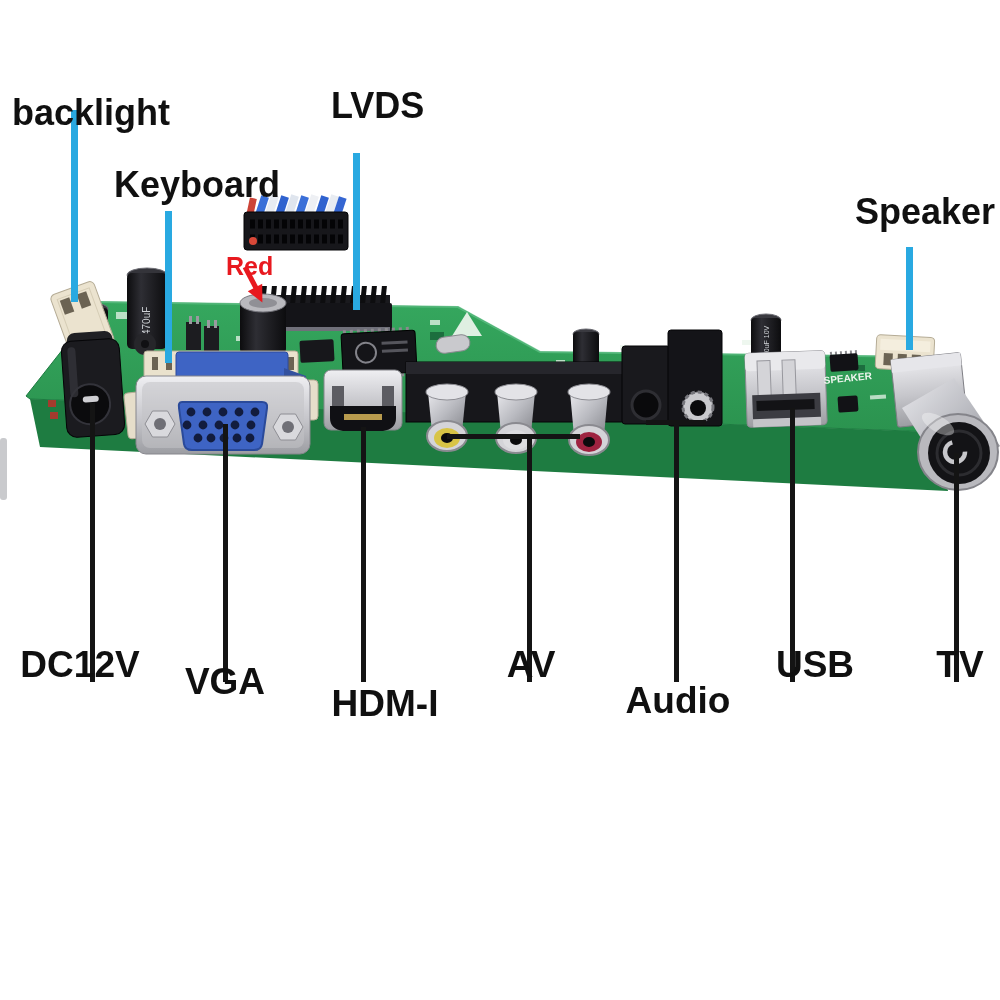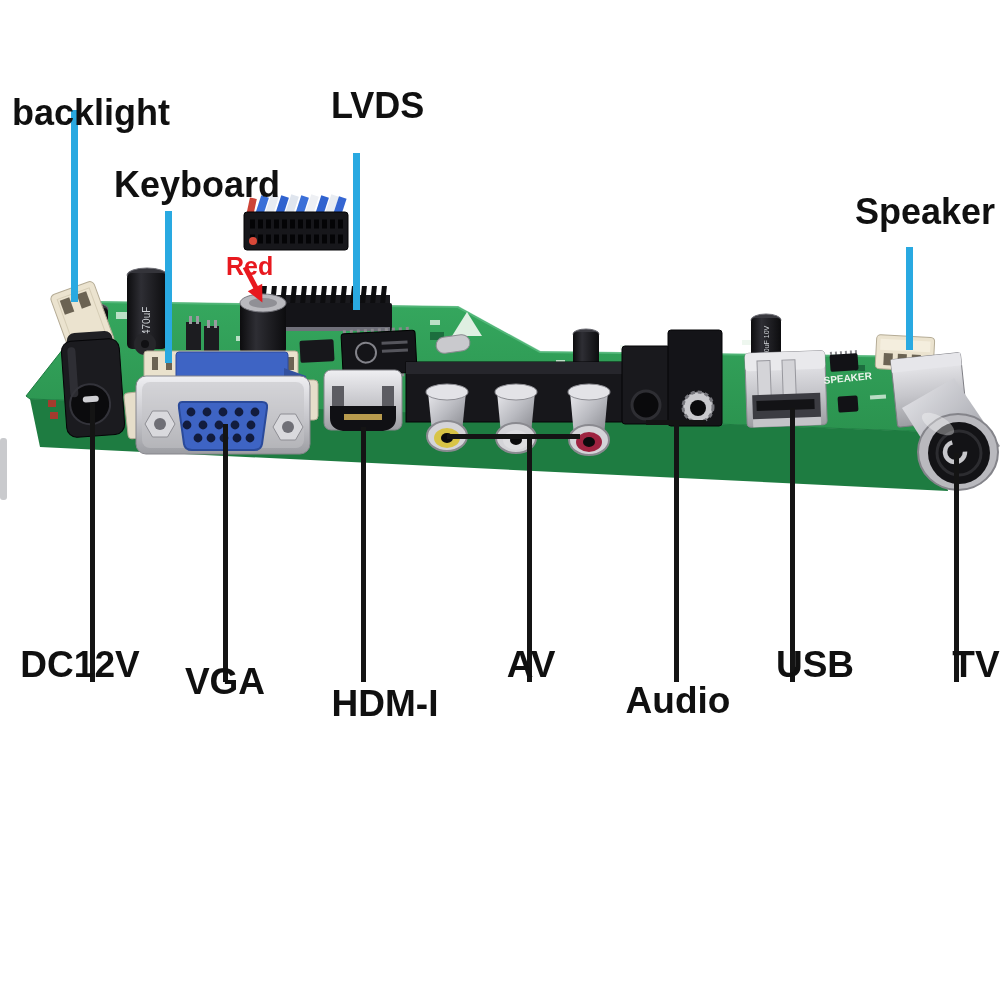--- a/index.html
+++ b/index.html
@@ -336,15 +336,15 @@
   <div class="lbl lbl-top" style="left:331px;top:88px;">LVDS</div>
   <div class="lbl lbl-red" style="left:226px;top:254px;">Red</div>
   <div class="lbl lbl-top" style="left:855px;top:194px;">Speaker</div>
 
   <div class="lbl lbl-bottom" style="left:80px;">DC12V</div>
   <div class="lbl lbl-bottom" style="left:225px;margin-top:17px;">VGA</div>
   <div class="lbl lbl-bottom" style="left:385px;margin-top:39px;">HDM-I</div>
   <div class="lbl lbl-bottom" style="left:531px;">AV</div>
   <div class="lbl lbl-bottom" style="left:678px;margin-top:36px;">Audio</div>
   <div class="lbl lbl-bottom" style="left:803px;margin-left:12px;">USB</div>
-  <div class="lbl lbl-bottom" style="left:960px;margin-left:16px;">TV</div>
+  <div class="lbl lbl-bottom" style="left:960px;">TV</div>
 
 </div>
 
 </body></html>

